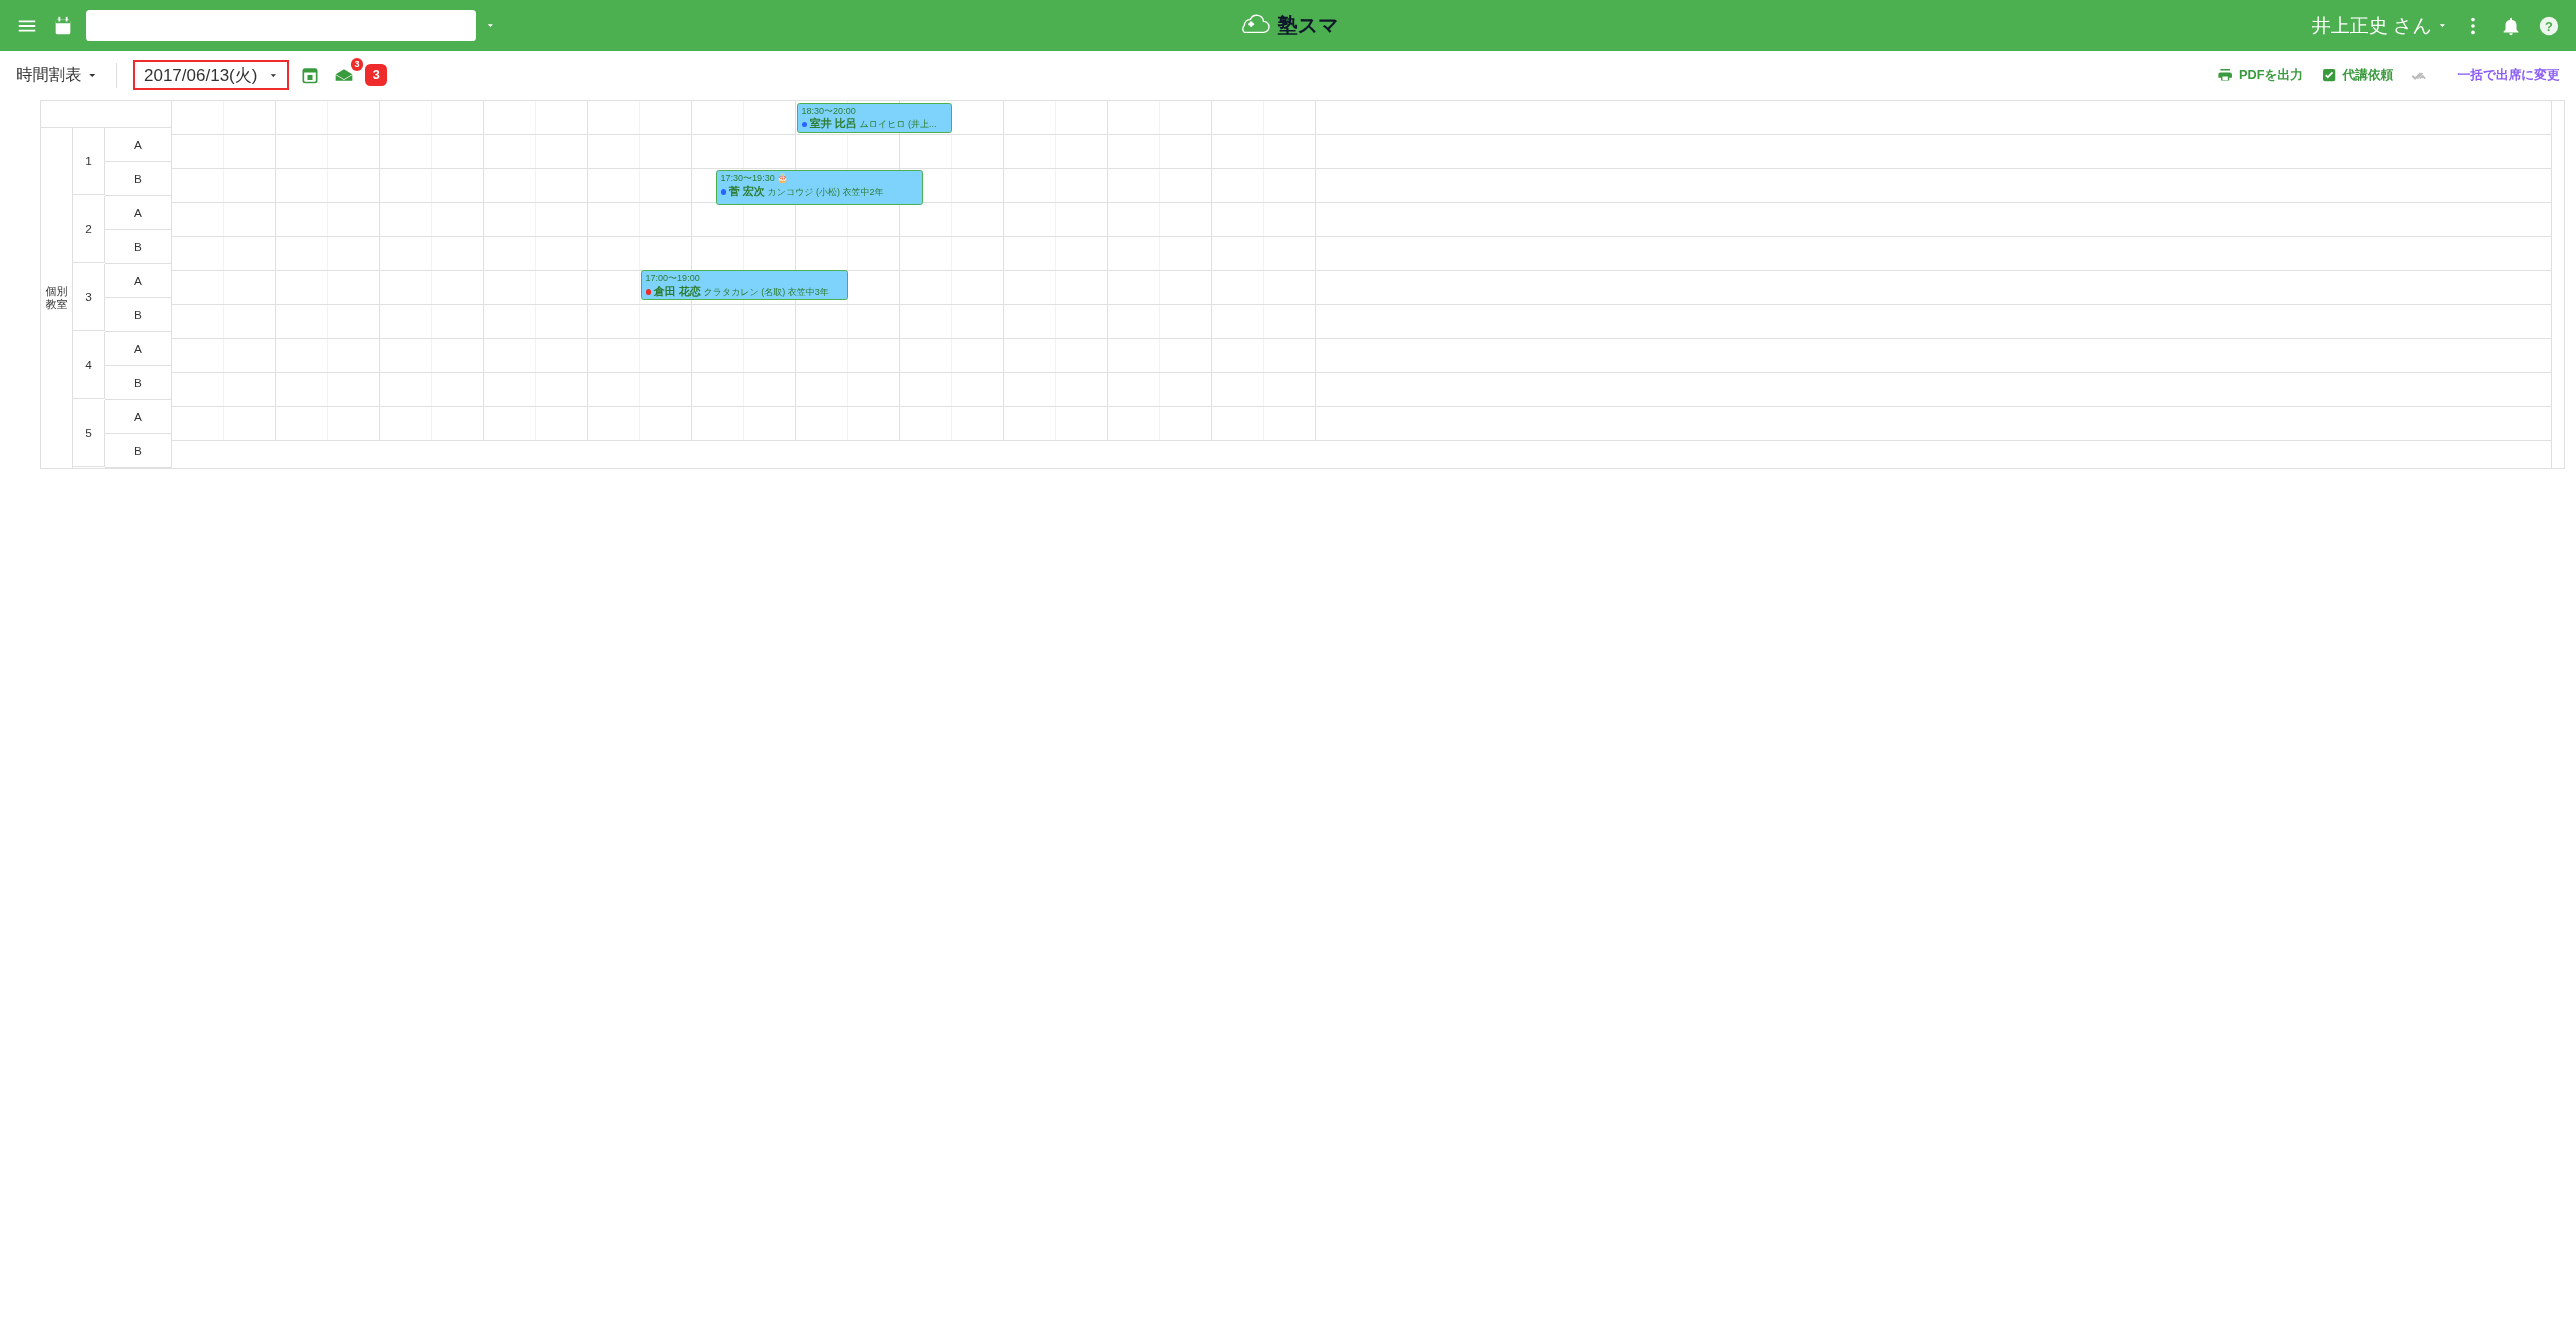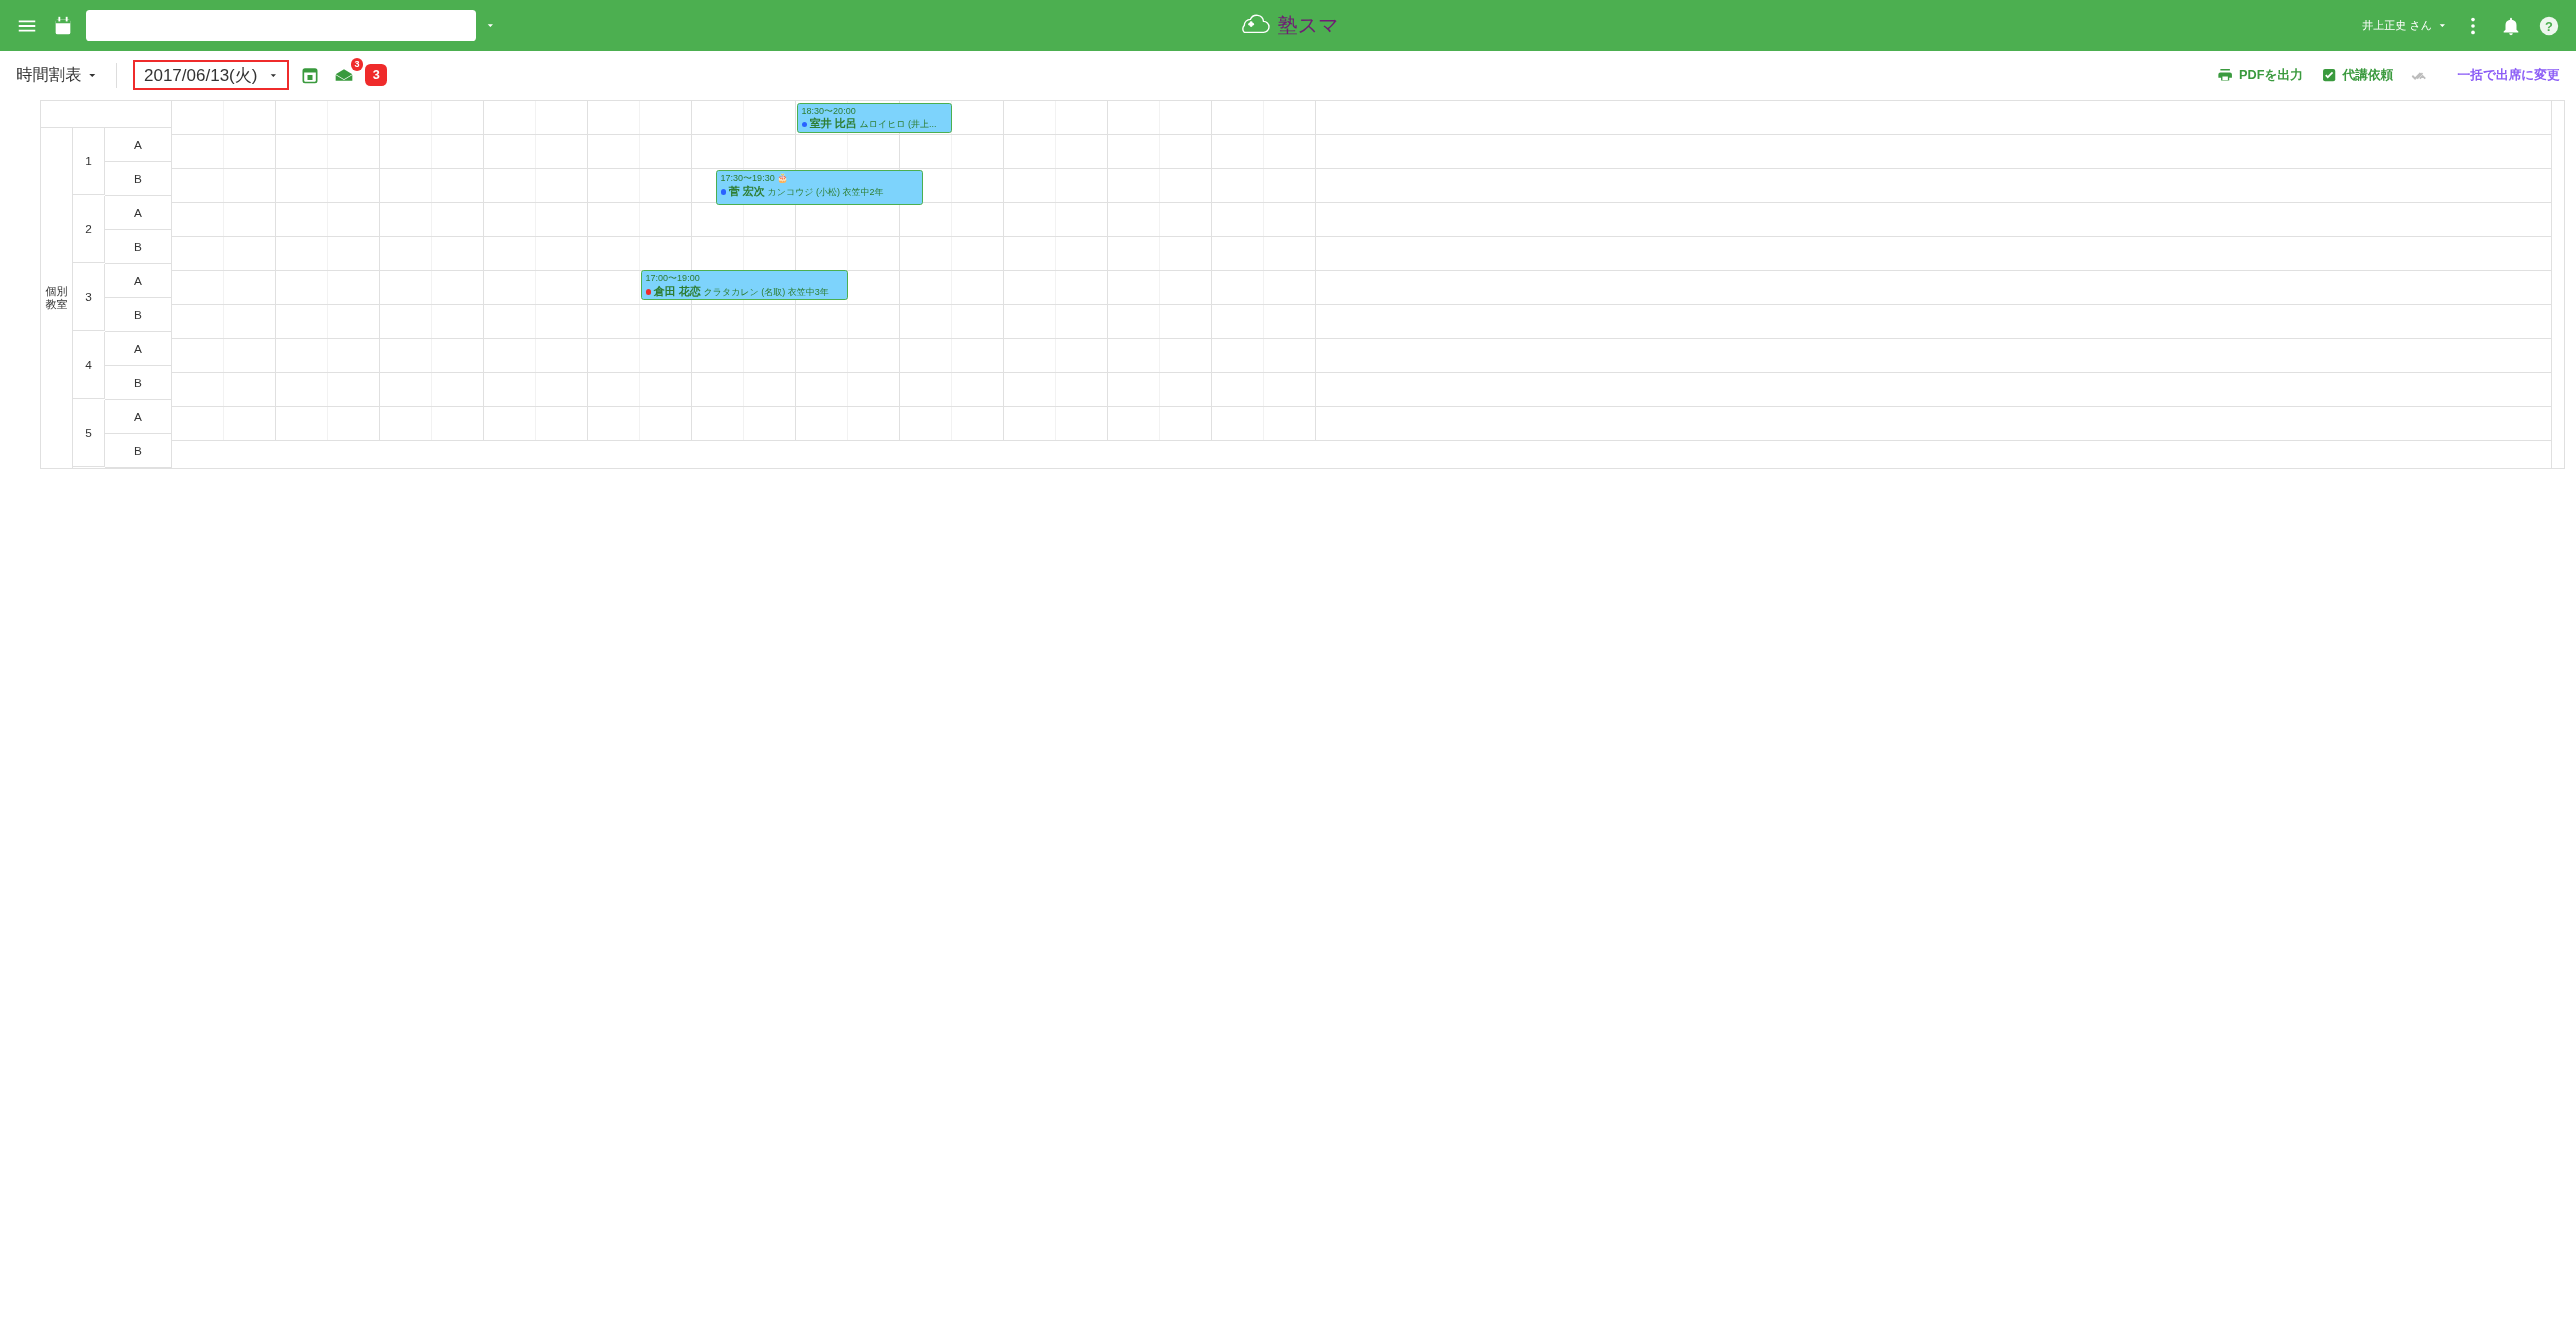--- a/index.html
+++ b/index.html
@@ -7,24 +7,24 @@
   .header {
     height: 51px; background: #4caf50; display: flex; align-items: center; padding: 0 9px; color: #fff;
   }
   .icon-btn { width: 36px; height: 36px; display: inline-flex; align-items: center; justify-content: center; border-radius: 3.6px; cursor: pointer; fill: #fff; }
   .icon-btn svg { width: 22px; height: 22px; }
   .search-box {
     flex: 0 0 390px; height: 31px; background: #fff; border-radius: 3.6px; margin-left: 5.4px; display:flex; align-items:center; padding:0 7.3px;
   }
   .search-box input { border:none; outline:none; flex:1; font-size:12.7px; color:#333; background:transparent; }
   .search-caret { width:27px; display:flex; justify-content:center; cursor:pointer; }
-  .brand { position:absolute; left:50%; transform:translateX(-50%); display:flex; align-items:center; gap:7.3px; font-size:20px; font-weight:400; color:#701a75; }
+  .brand { position:absolute; left:50%; transform:translateX(-50%); display:flex; align-items:center; gap:7.3px; font-size:20px; font-weight:700; color:#0f172a; }
   .brand svg { width:33px; height:33px; }
   .header-right { margin-left:auto; display:flex; align-items:center; gap:1.8px; }
-  .user-chip { display:flex; align-items:center; cursor:pointer; padding:0 5.4px; font-size:11px; white-space:nowrap; }
+  .user-chip { display:flex; align-items:center; cursor:pointer; padding:0 5.4px; font-size:19px; white-space:nowrap; }
   .user-chip svg { width:12.7px; height:12.7px; fill:#fff; margin-left:3.6px; }
 
   .toolbar {
     height: 49px; display:flex; align-items:center; padding: 0 16.3px; gap: 7.3px; border-bottom: 0.9px solid transparent;
   }
   .view-label { font-size: 16.3px; display:flex; align-items:center; cursor:pointer; gap:3.6px; }
   .view-label svg { width:14.5px; height:14.5px; fill:#333; }
   .divider-v { width:0.9px; height:25px; background:#ddd; margin:0 9px; }
   .date-box {
     border: 2.7px solid #ef2b2b; padding: 1.8px 7.3px 1.8px 9px; border-radius: 0; display:flex; align-items:center; cursor:pointer; gap:10px;

